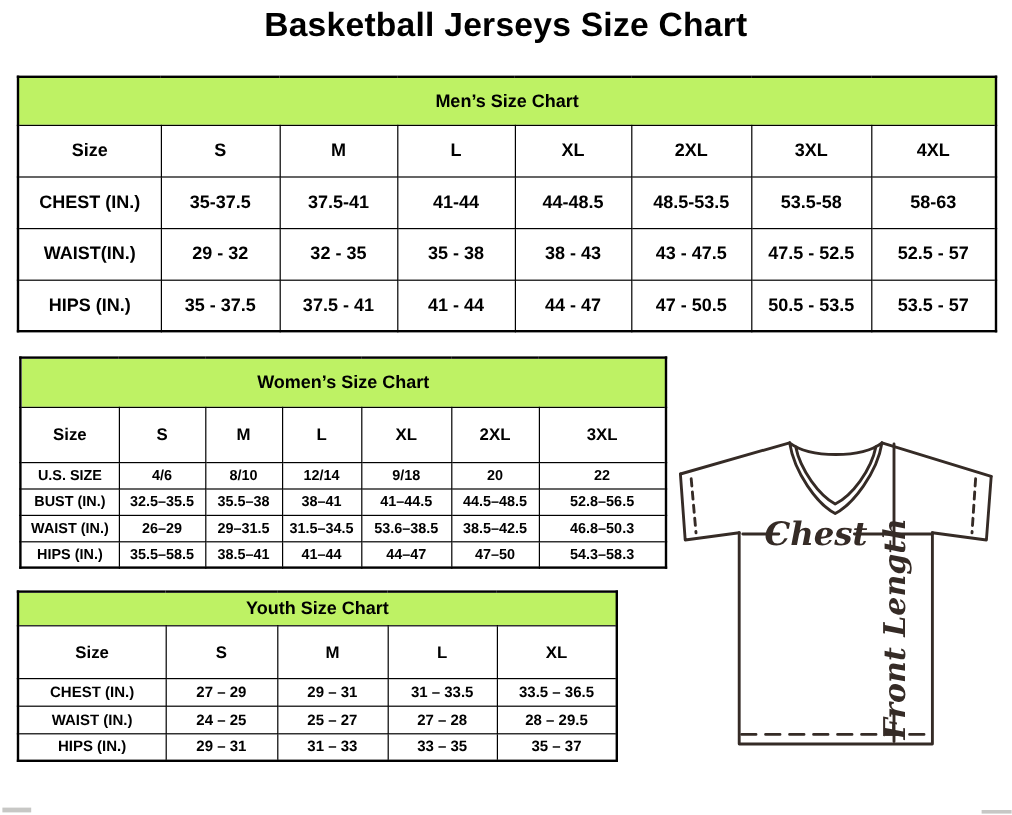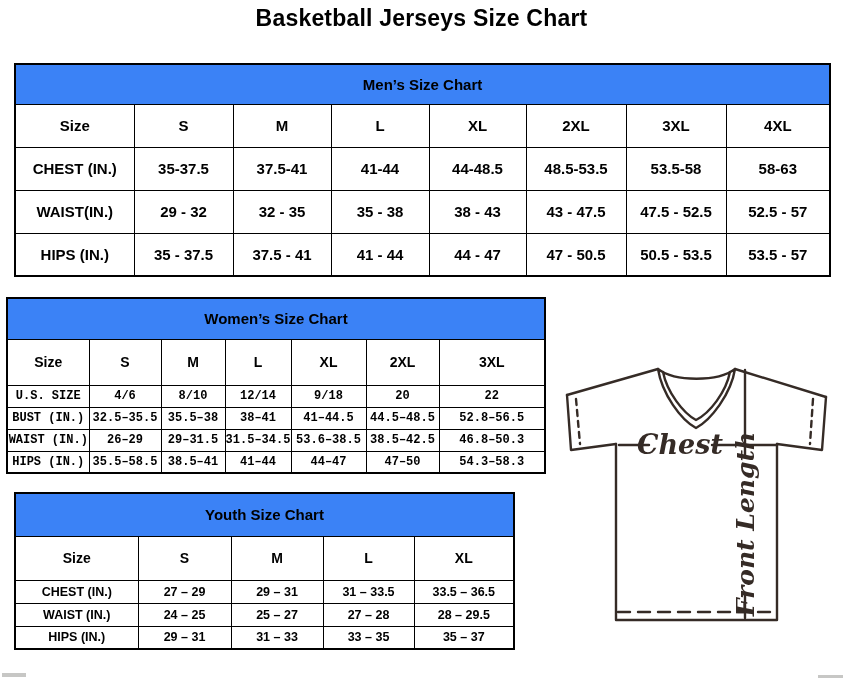--- a/index.html
+++ b/index.html
@@ -3,47 +3,47 @@
 <meta charset="utf-8">
 <style>
   html,body { margin:0; padding:0; }
   body {
     width:843px; height:679px; position:relative;
     background:#ffffff; overflow:hidden;
     font-family:"Liberation Sans", sans-serif; color:#000;
   }
   .page-title {
     position:absolute; top:5px; left:0; width:843px;
-    text-align:center; font-size:23px; font-weight:bold; letter-spacing:0.2px;
+    text-align:center; font-size:28px; font-weight:bold; letter-spacing:0.2px;
   }
   table.size-table {
     position:absolute; border-collapse:collapse; table-layout:fixed;
     border:2px solid #000;
   }
   table.size-table td {
     border:1px solid #000; text-align:center; vertical-align:middle;
     font-weight:bold; padding:0; overflow:hidden; white-space:nowrap;
   }
-  td.band { background:#3b82f6; font-size:15px; }
+  td.band { background:#bef264; font-size:15px; }
   
   #mens-table { left:14px; top:63px; width:815px; }
   #mens-table td { font-size:15px; }
   #mens-table tr.band-row { height:40px; }
   #mens-table tr.head-row { height:43px; }
   #mens-table tr.data-row { height:43px; }
   
-  #womens-table { left:6px; top:297px; width:538px;border-radius:12px; }
+  #womens-table { left:16px; top:297px; width:538px;border-radius:12px; }
   #womens-table tr.band-row { height:41px; }
   #womens-table tr.head-row { height:46px; }
   #womens-table tr.head-row td { font-size:14px; }
   #womens-table tr.data-row { height:22px; }
-  #womens-table tr.data-row td { font-size:12px;font-family:Liberation Mono, monospace; }
+  #womens-table tr.data-row td { font-size:12px; }
   
   #youth-table { left:14px; top:492px; width:499px; }
-  #youth-table tr.band-row { height:43px; }
+  #youth-table tr.band-row { height:28px; }
   #youth-table tr.head-row { height:44px; }
   #youth-table tr.head-row td { font-size:14px; }
   #youth-table tr.data-row { height:23px; }
   #youth-table tr.data-row td { font-size:12.5px; }
   
   #jersey { position:absolute; left:563px; top:366px; width:276px; height:260px; }
   #jersey text {
     font-family:"DejaVu Serif", serif; font-style:italic; font-weight:bold;
     fill:#352b26; stroke:none;
   }

